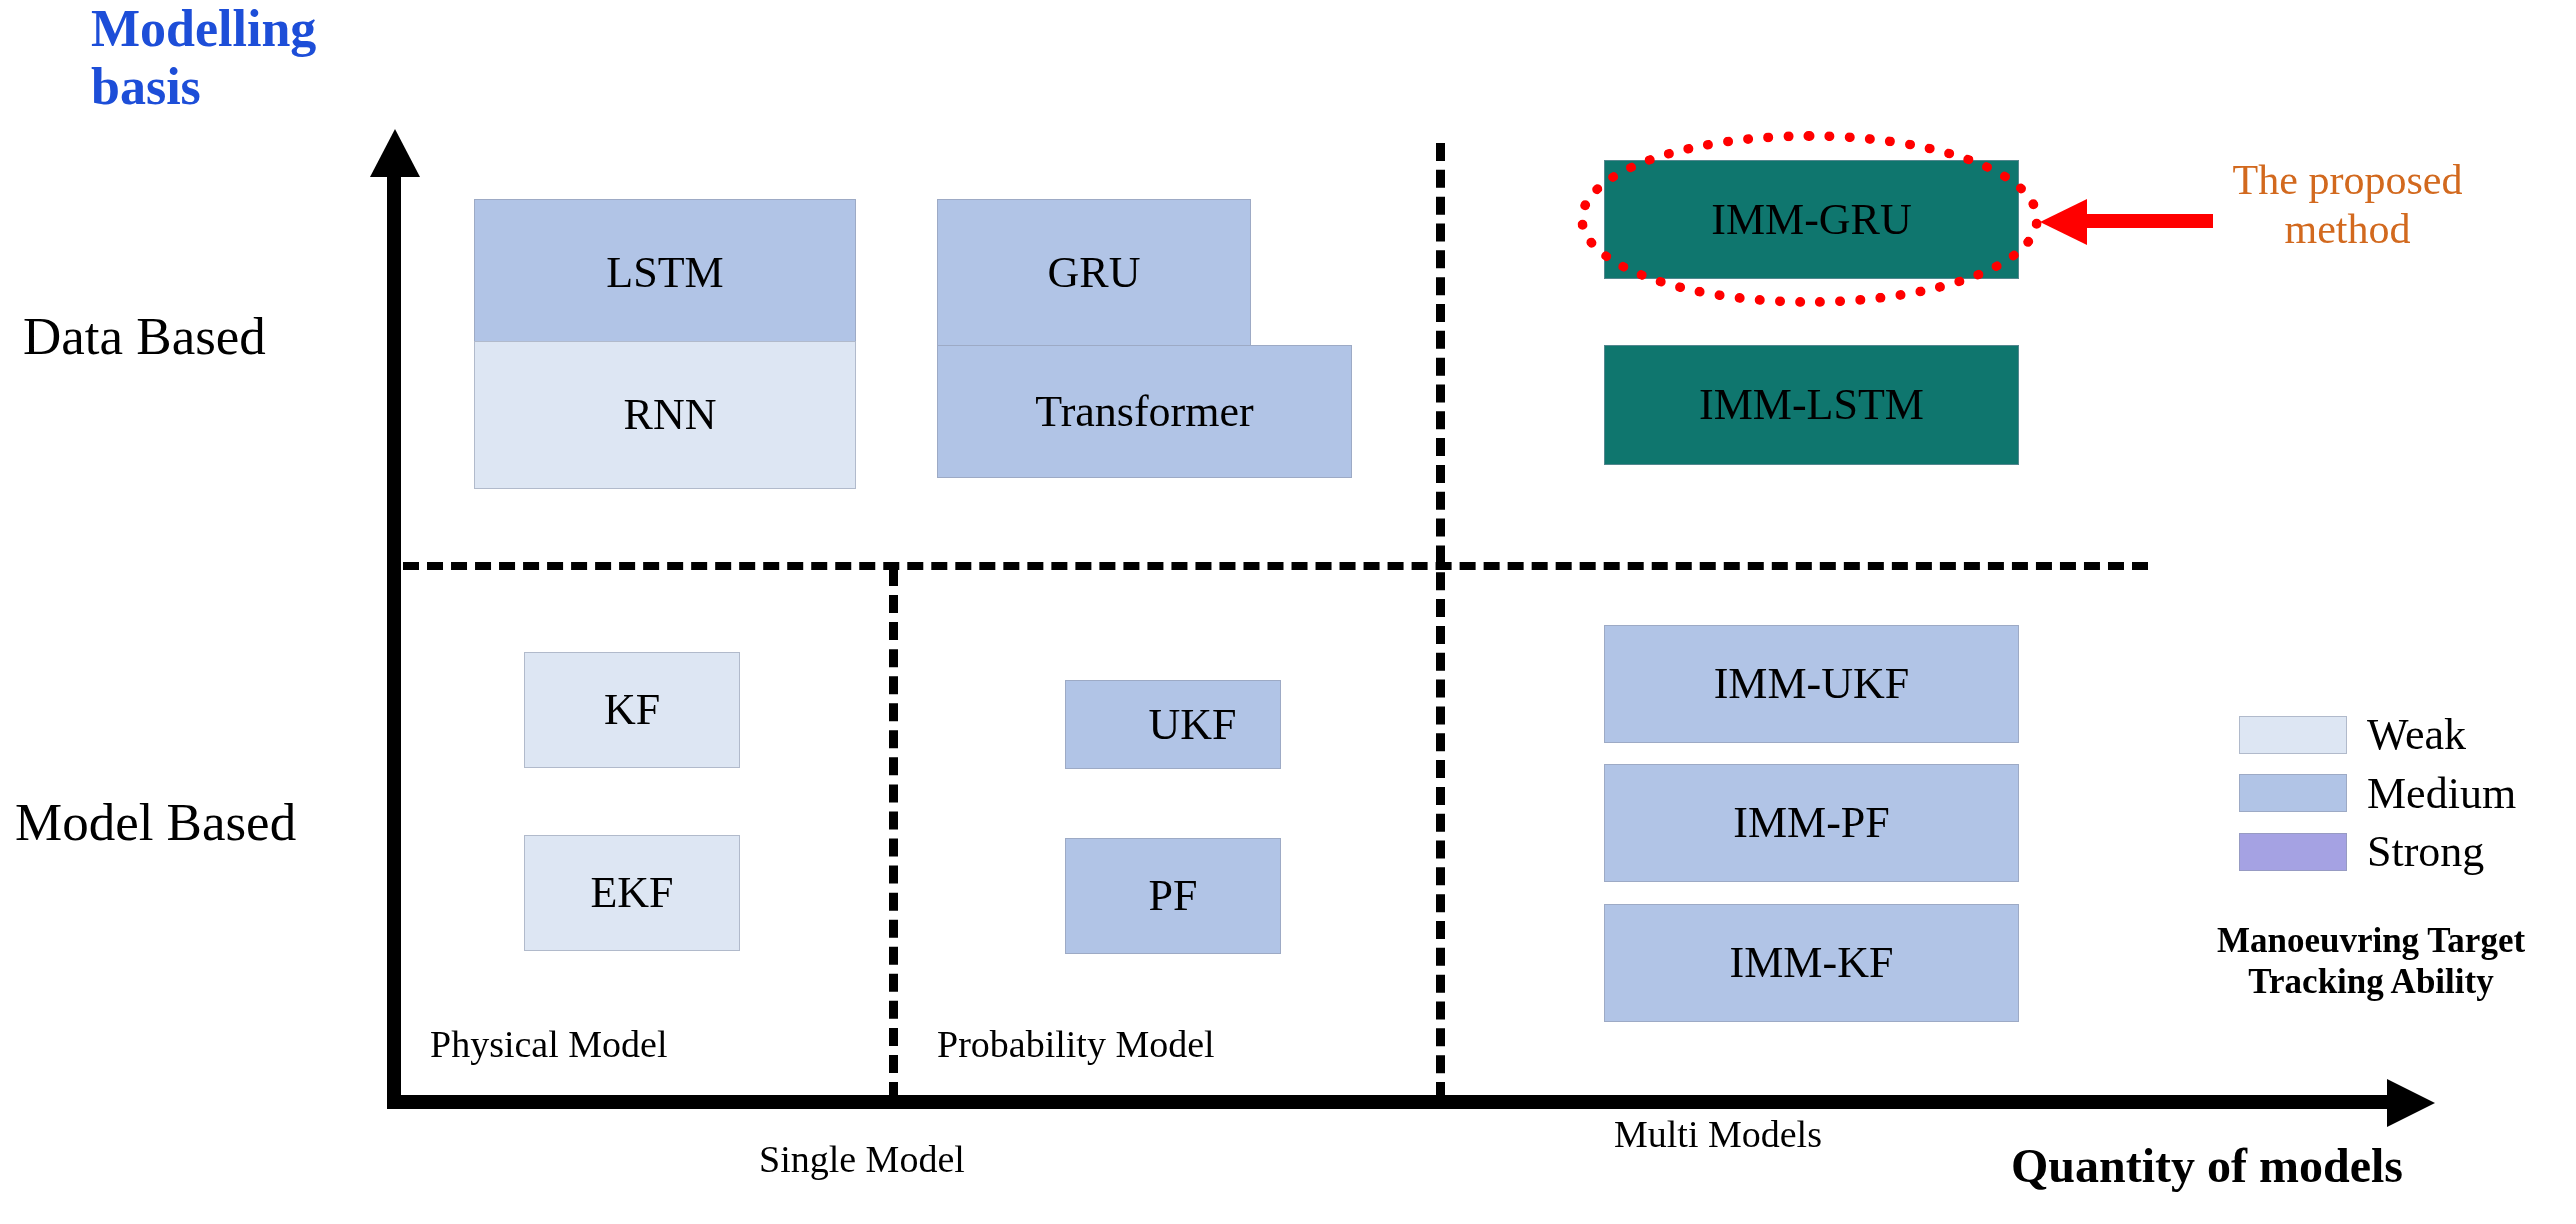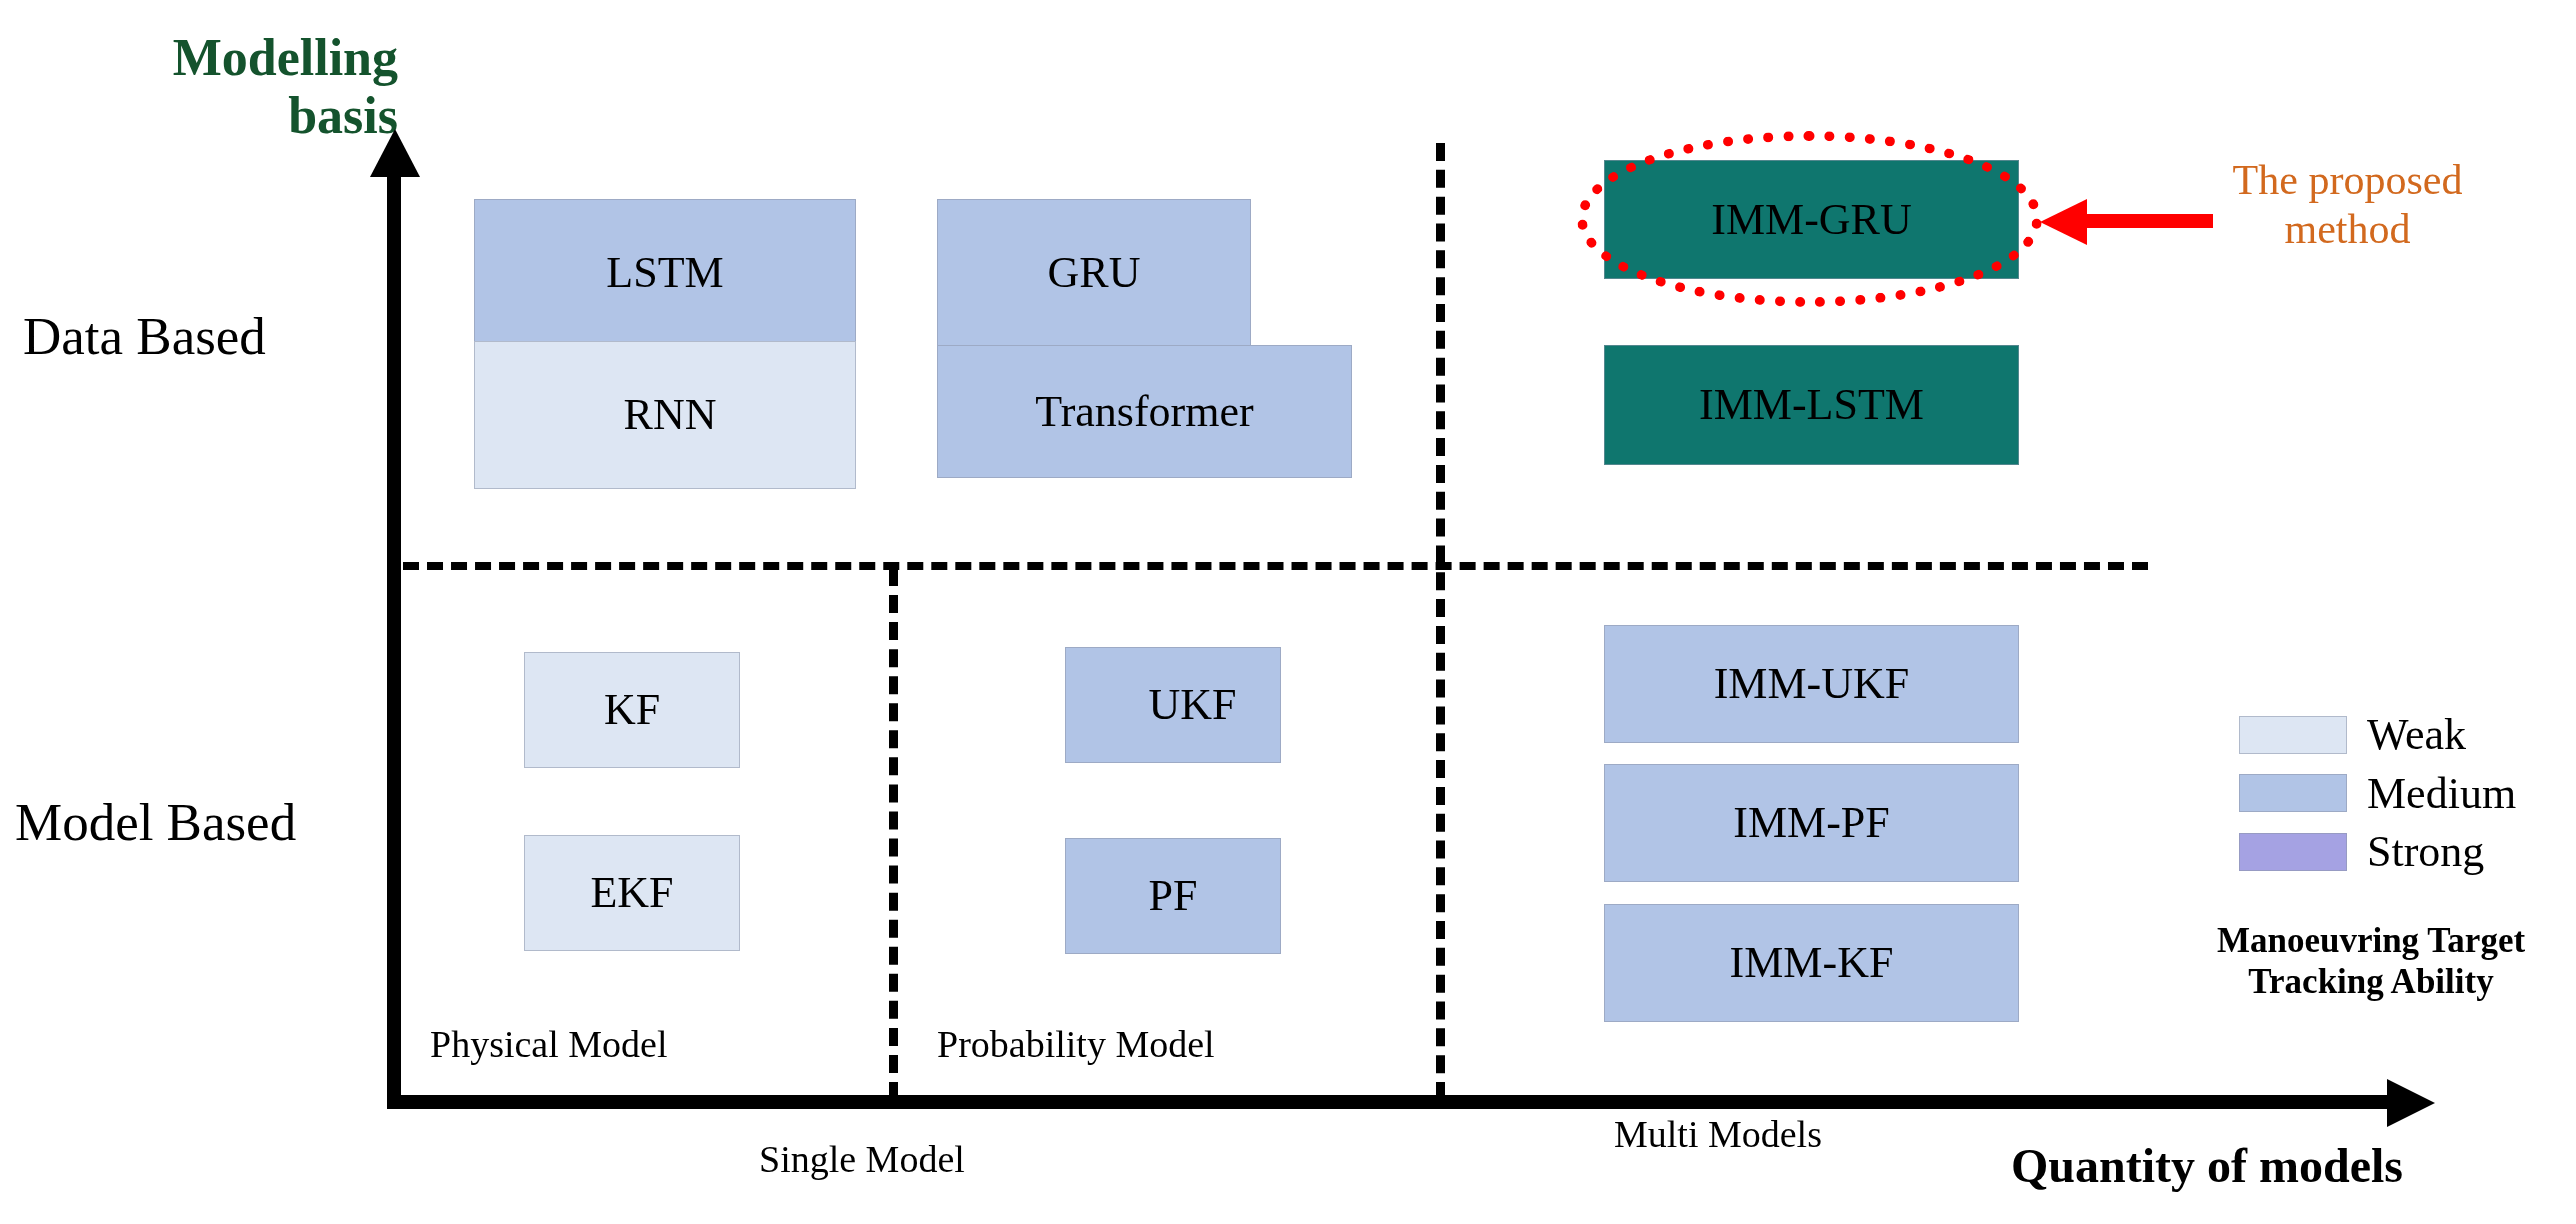--- a/index.html
+++ b/index.html
@@ -13,27 +13,27 @@
     height: 1224px;
     background: #ffffff;
     font-family: "Liberation Serif", "DejaVu Serif", serif;
     overflow: hidden;
   }
 
   
   .axis-title-y {
     position: absolute;
     left: 91px;
-    top: 29px;
+    top: 0;
     width: 307px;
-    text-align: right;
+    text-align: left;
     font-size: 52px;
     font-weight: bold;
     line-height: 1.12;
-    color: #14532d;
+    color: #1d4ed8;
     white-space: pre-line;
   }
 
   
   .y-axis-line {
     position: absolute;
     left: 387px;
     top: 166px;
     width: 14px;
     height: 939px;
@@ -275,21 +275,21 @@
       </div>
       <div class="box medium" style="left: 937px; top: 345px; width: 415px; height: 133px;">
         <span>Transformer</span>
       </div>
       <div class="box strong" style="left: 1604px; top: 345px; width: 415px; height: 120px;">
         <span>IMM-LSTM</span>
       </div>
       <div class="box weak" style="left: 524px; top: 652px; width: 216px; height: 116px;">
         <span>KF</span>
       </div>
-      <div class="box medium" style="left: 1065px; top: 647px; width: 216px; height: 116px; padding-left: 39px;">
+      <div class="box medium" style="left: 1065px; top: 680px; width: 216px; height: 89px; padding-left: 39px;">
         <span>UKF</span>
       </div>
       <div class="box medium" style="left: 1604px; top: 625px; width: 415px; height: 118px;">
         <span>IMM-UKF</span>
       </div>
       <div class="box weak" style="left: 524px; top: 835px; width: 216px; height: 116px;">
         <span>EKF</span>
       </div>
       <div class="box medium" style="left: 1065px; top: 838px; width: 216px; height: 116px;">
         <span>PF</span>

